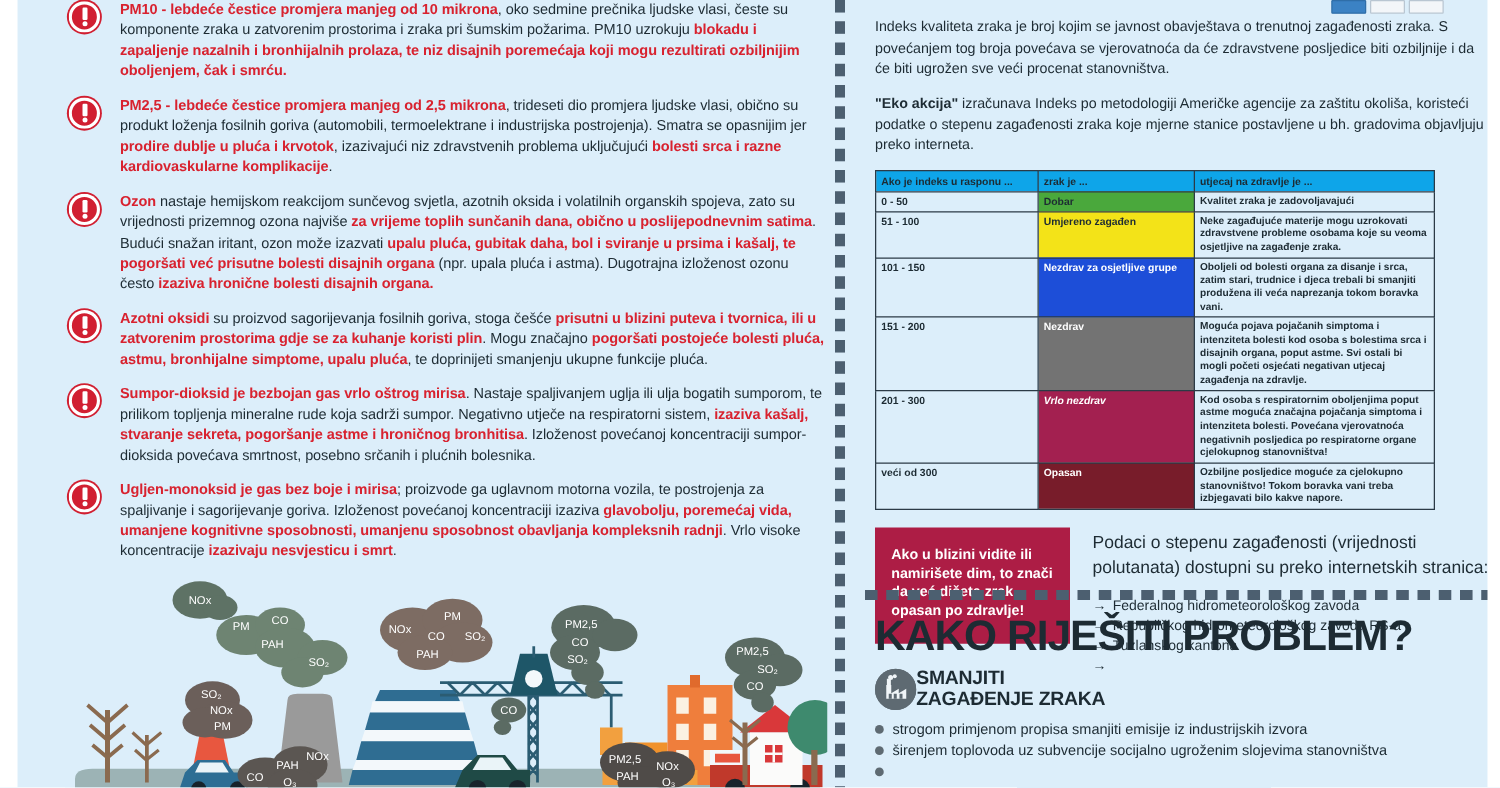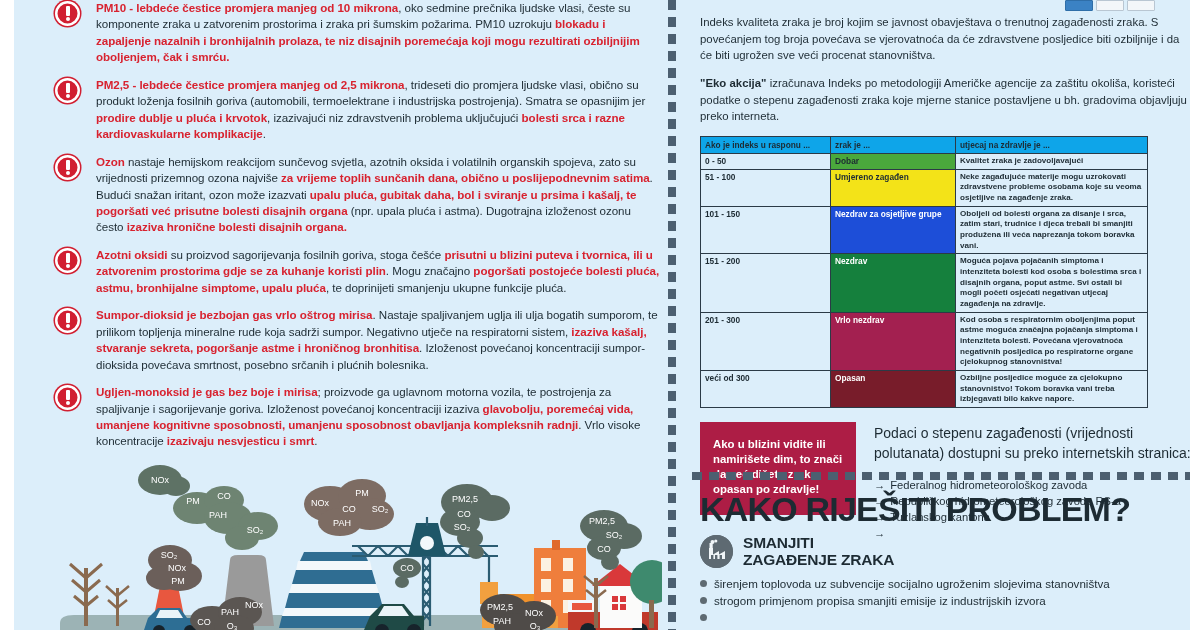--- a/index.html
+++ b/index.html
@@ -136,21 +136,21 @@
     background-image: linear-gradient(90deg, #4c5f70 58%, rgba(0,0,0,0) 0%);
     background-size: 17px 8px; background-repeat: repeat-x;
   }
 
   
   .solution { position: absolute; left: 700px; top: 492px; width: 490px; }
   .solution-title {
     font-size: 34px; font-weight: bold; color: #1d2b33; letter-spacing: -0.8px;
     line-height: 1.05;
   }
-  .sol-head { display: flex; gap: 10px; align-items: center; margin-top: 6px; }
+  .sol-head { display: flex; align-items: center; margin-top: 6px; }
   .factory-icon {
     width: 33px; height: 33px; border-radius: 50%; background: #5e6a72;
     position: relative; flex: 0 0 33px;
   }
   .sol-head-text {
     font-size: 15.5px; font-weight: bold; color: #1d2b33; line-height: 1.12;
     letter-spacing: -0.2px;
   }
   .sol-list { margin-top: 7px; }
   .sol-item {
@@ -454,26 +454,26 @@
               <td class="level" style="background: rgb(243, 227, 24); color: rgb(29, 43, 51);">Umjereno zagađen</td>
               <td class="impact">Neke zagađujuće materije mogu uzrokovati zdravstvene probleme osobama koje su veoma osjetljive na zagađenje zraka.</td>
             </tr>
             <tr>
               <td class="range">101 - 150</td>
               <td class="level" style="background: #1d4ed8; color: rgb(255, 255, 255);">Nezdrav za osjetljive grupe</td>
               <td class="impact">Oboljeli od bolesti organa za disanje i srca, zatim stari, trudnice i djeca trebali bi smanjiti produžena ili veća naprezanja tokom boravka vani.</td>
             </tr>
             <tr>
               <td class="range">151 - 200</td>
-              <td class="level" style="background: #15803d; color: rgb(255, 255, 255);">Nezdrav</td>
+              <td class="level" style="background: #737373; color: rgb(255, 255, 255);">Nezdrav</td>
               <td class="impact">Moguća pojava pojačanih simptoma i intenziteta bolesti kod osoba s bolestima srca i disajnih organa, poput astme. Svi ostali bi mogli početi osjećati negativan utjecaj zagađenja na zdravlje.</td>
             </tr>
             <tr>
               <td class="range">201 - 300</td>
-              <td class="level" style="background: rgb(163, 32, 80); color: rgb(255, 255, 255);">Vrlo nezdrav</td>
+              <td class="level" style="background: rgb(163, 32, 80); color: rgb(255, 255, 255); font-style: italic;">Vrlo nezdrav</td>
               <td class="impact">Kod osoba s respiratornim oboljenjima poput astme moguća značajna pojačanja simptoma i intenziteta bolesti. Povećana vjerovatnoća negativnih posljedica po respiratorne organe cjelokupnog stanovništva!</td>
             </tr>
             <tr>
               <td class="range">veći od 300</td>
               <td class="level" style="background: rgb(120, 28, 42); color: rgb(255, 255, 255);">Opasan</td>
               <td class="impact">Ozbiljne posljedice moguće za cjelokupno stanovništvo! Tokom boravka vani treba izbjegavati bilo kakve napore.</td>
             </tr>
           </tbody>
       </table>
     </div>
@@ -521,25 +521,25 @@
         </svg>
       </div>
       <div class="sol-head-text">
         <div>SMANJITI</div>
         <div>ZAGAĐENJE ZRAKA</div>
       </div>
     </div>
     <div class="sol-list" id="sol-list">
         <div class="sol-item">
           <span class="sol-bullet"></span>
-          <span>širenjem toplovoda uz subvencije socijalno ugroženim slojevima stanovništva</span>
+          <span>strogom primjenom propisa smanjiti emisije iz industrijskih izvora</span>
         </div>
         <div class="sol-item">
           <span class="sol-bullet"></span>
-          <span>strogom primjenom propisa smanjiti emisije iz industrijskih izvora</span>
+          <span>širenjem toplovoda uz subvencije socijalno ugroženim slojevima stanovništva</span>
         </div>
         <div class="sol-item">
           <span class="sol-bullet"></span>
         </div>
       </div>
   </div>
 
 </div>
 
 </body></html>

